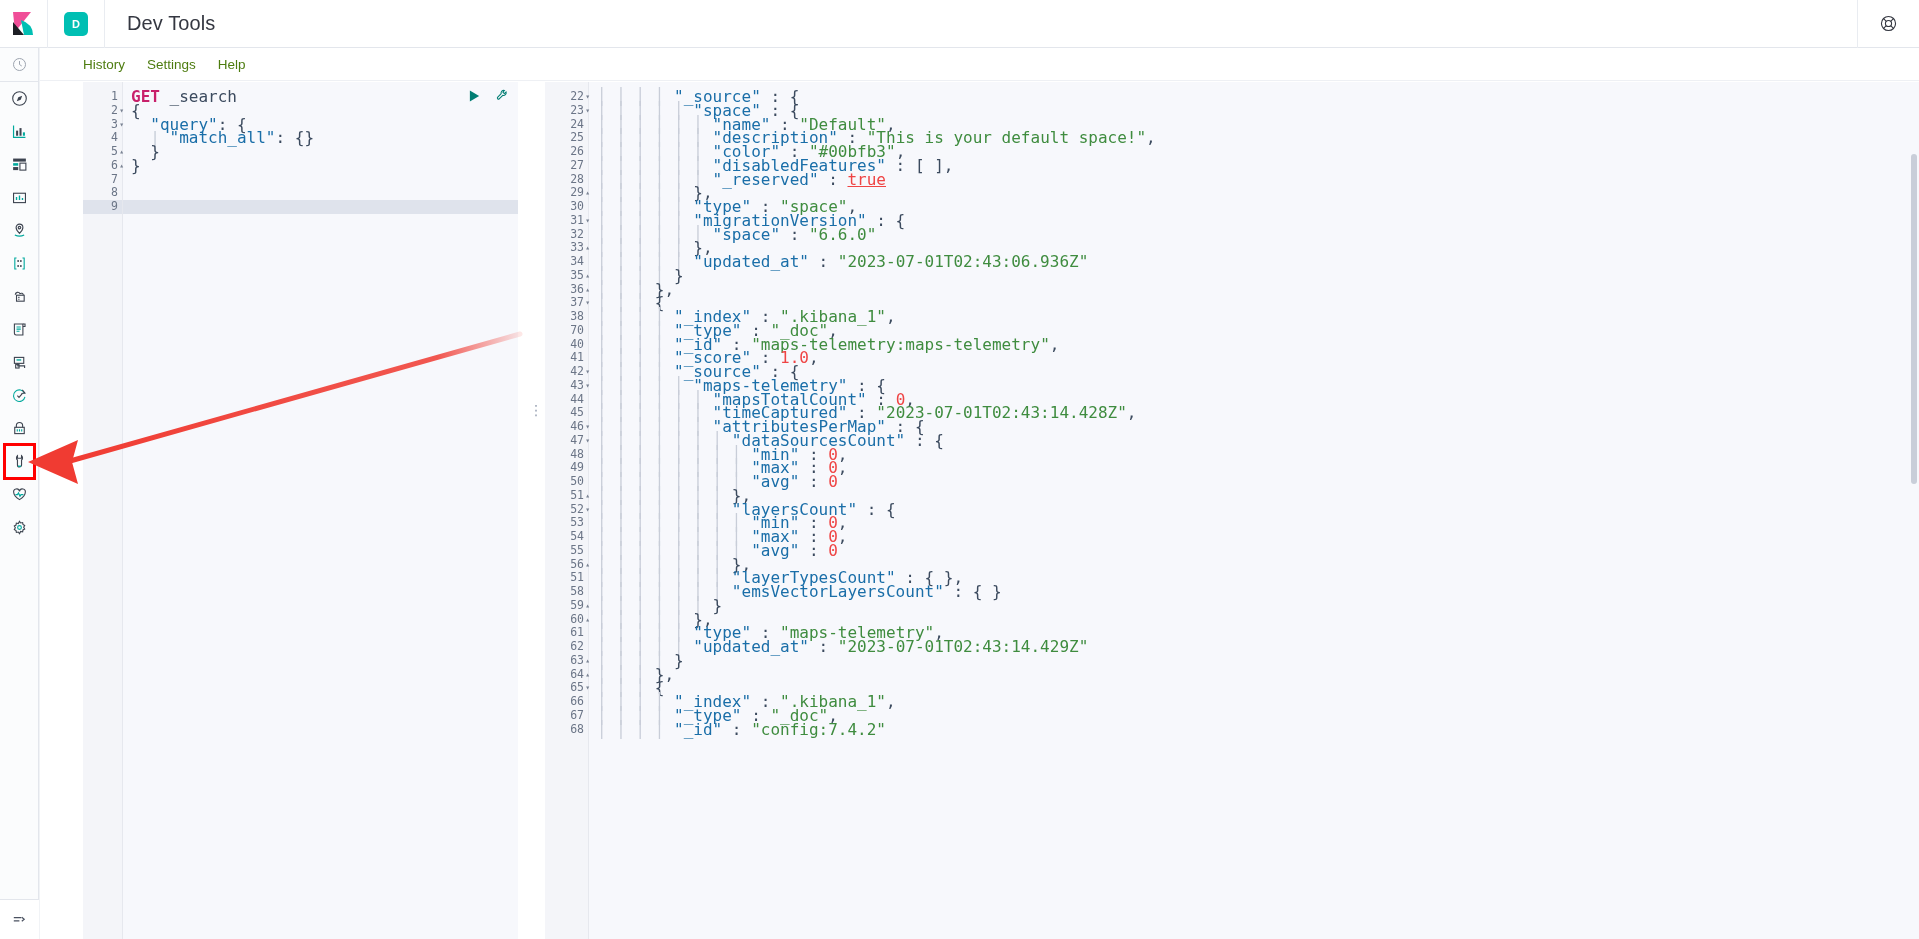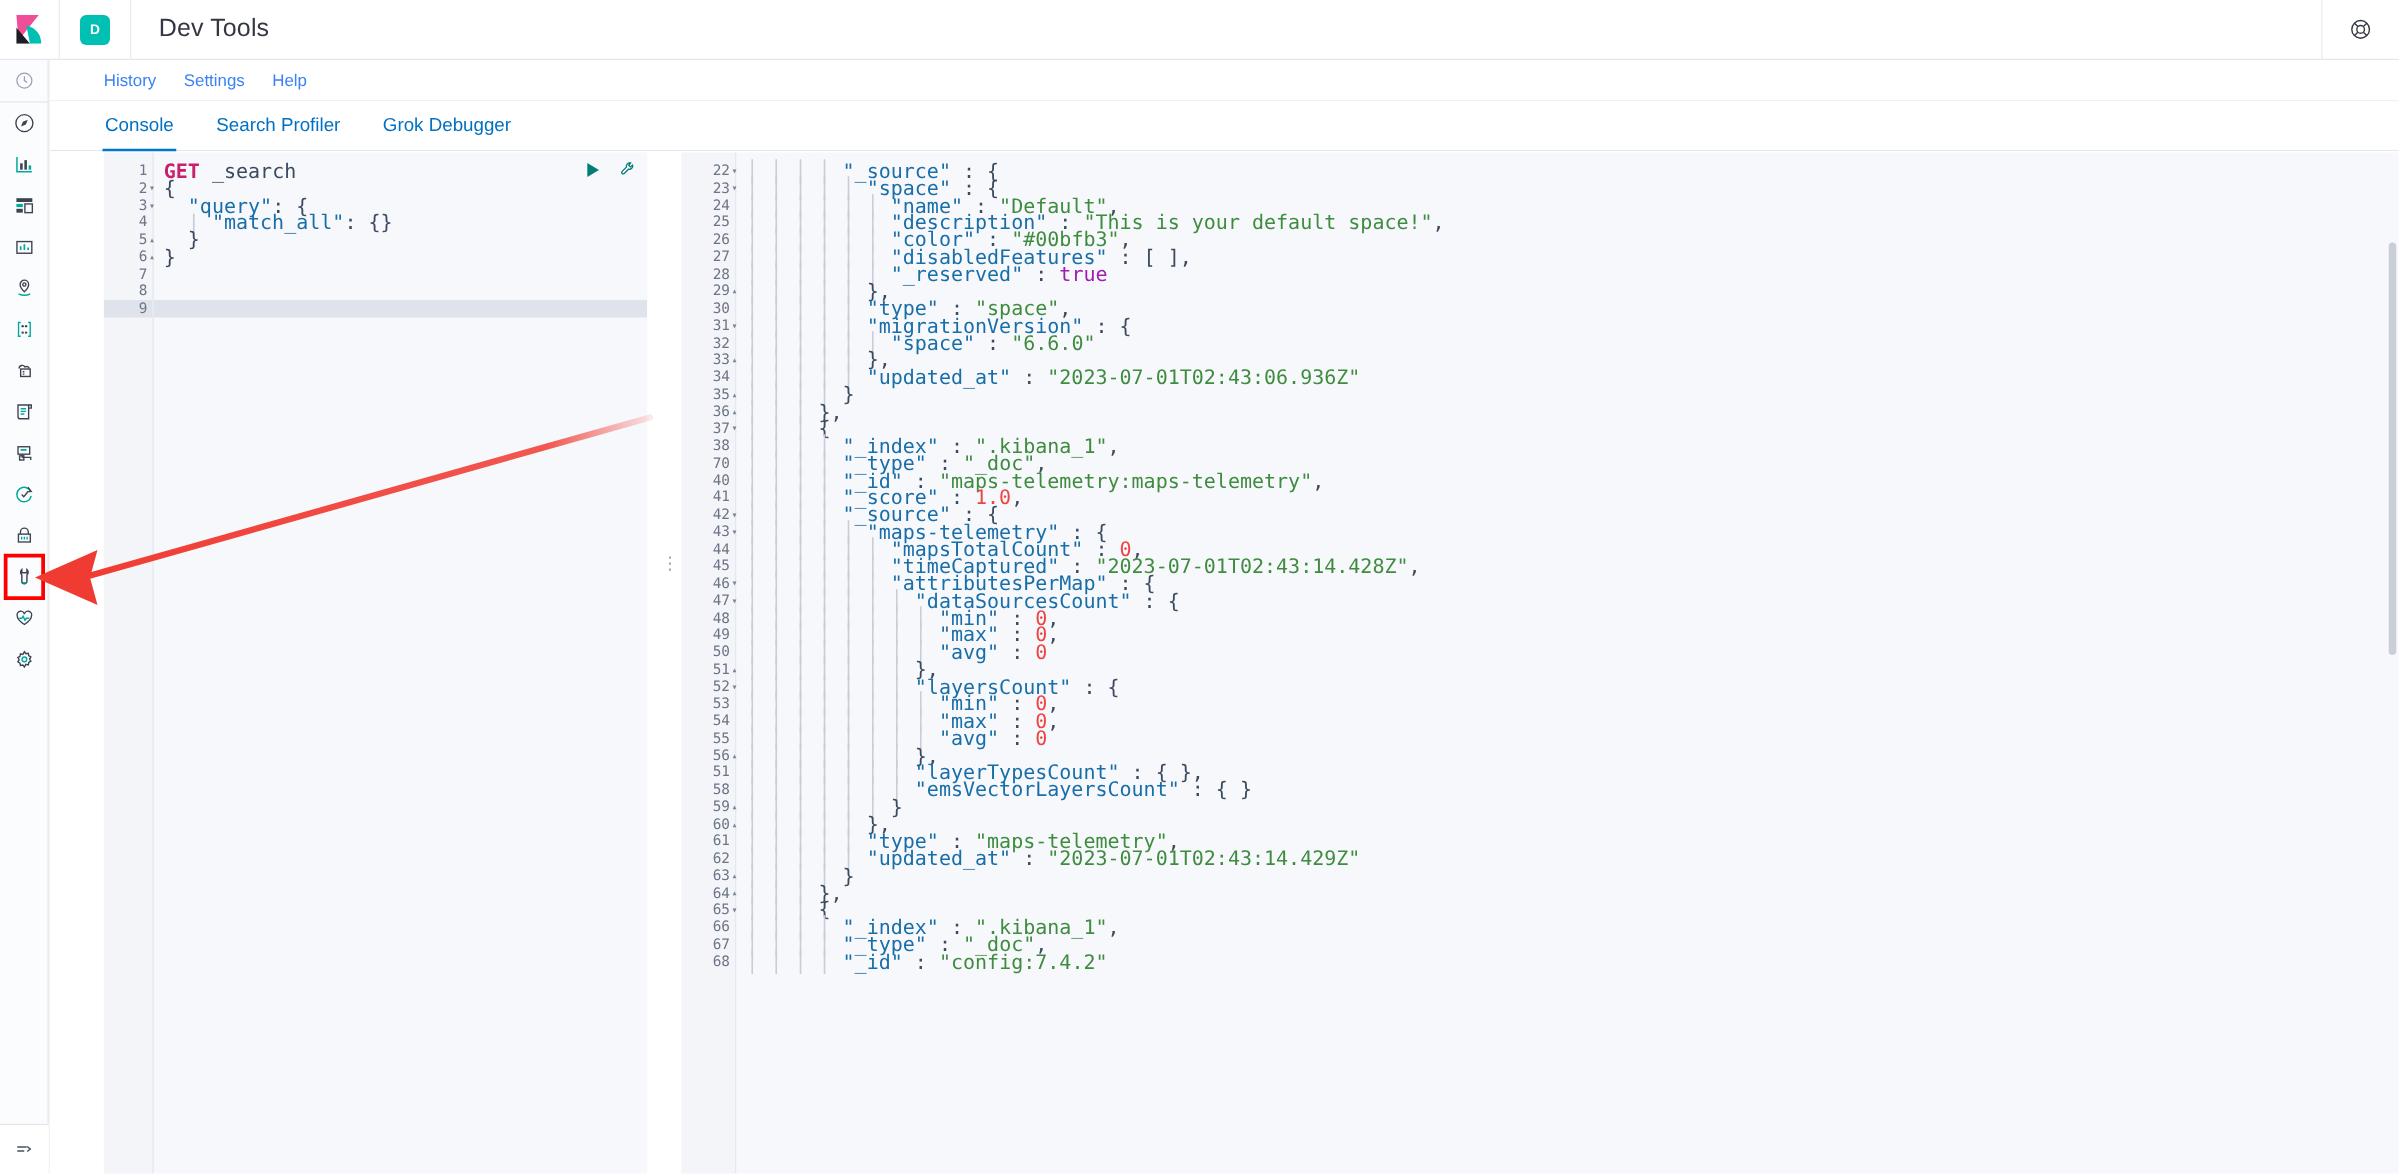--- a/index.html
+++ b/index.html
@@ -86,21 +86,21 @@
   }
 
   
   .topnav {
     height: 33px; min-height: 33px;
     display: flex; align-items: center;
     padding-left: 43px; gap: 22px;
     border-bottom: 1px solid #eef0f4;
   }
   .topnav a {
-    font-size: 13.5px; color: #3b82f6; text-decoration: none; cursor: pointer;
+    font-size: 13.5px; color: #4d7c0f; text-decoration: none; cursor: pointer;
   }
   .tabsrow {
     height: 40px; min-height: 40px;
     display: flex; align-items: flex-end;
     padding-left: 42px; gap: 30px;
     border-bottom: 1px solid #e3e6ec;
     background: #fff;
   }
   .tab {
     font-size: 15px; color: #0071c2;
@@ -168,21 +168,21 @@
     height: 13.75px; line-height: 13.75px;
     white-space: pre; color: #2d3a4a;
   }
   .cline.cur { background: #dfe3ec; margin-left: -8px; padding-left: 8px; }
 
   .k-method { color: #c8206a; font-weight: bold; }
   .k-url    { color: #3b4a5e; }
   .k-key    { color: #1a6ea8; }
   .k-str    { color: #3f8c3f; }
   .k-num    { color: #ef4444; }
-  .k-bool   { color: #a21caf; }
+  .k-bool   { color: #ef4444; text-decoration: underline; }
   .k-punc   { color: #3b4a5e; }
   .indent-guide { color: #c8cdd8; }
 
   
   .editor-actions {
     position: absolute; right: 8px; top: 6px;
     display: flex; gap: 14px; align-items: center; z-index: 3;
   }
   .editor-actions span { cursor: pointer; display: block; }
 
@@ -358,25 +358,20 @@
     </div>
 
     <div class="content">
 
       <div class="topnav">
         <a>History</a>
         <a>Settings</a>
         <a>Help</a>
       </div>
 
-      <div class="tabsrow">
-        <div class="tab selected">Console</div>
-        <div class="tab">Search Profiler</div>
-        <div class="tab">Grok Debugger</div>
-      </div>
 
       <div class="console">
 
         <div class="pane-left">
           <div class="gutter" id="editor-gutter">
               <div class="gline">1</div>
               <div class="gline">2<span class="fold">▾</span></div>
               <div class="gline">3<span class="fold">▾</span></div>
               <div class="gline">4</div>
               <div class="gline">5<span class="fold">▴</span></div>

